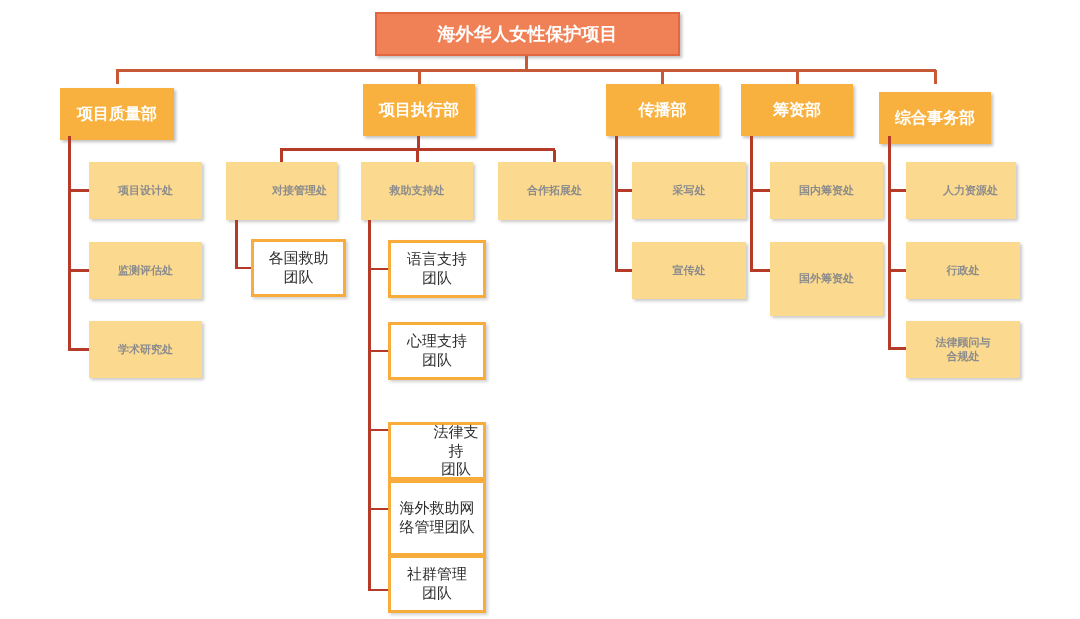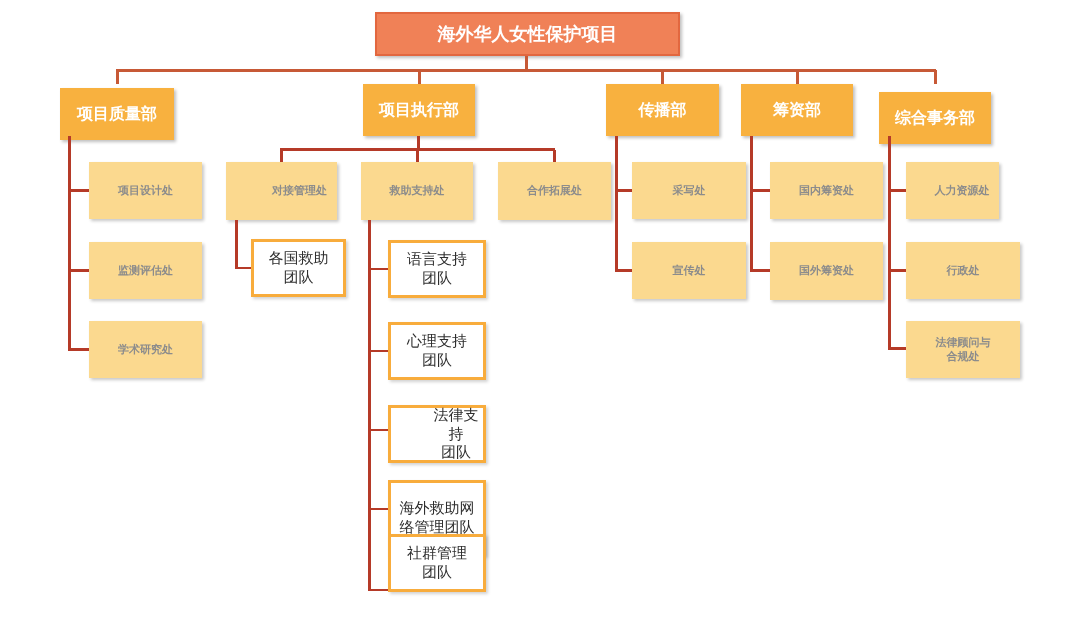--- a/index.html
+++ b/index.html
@@ -64,31 +64,31 @@
   
   #n0-0 { left: 89px;  top: 162px; width: 113px; height: 57px; }
   #n0-1 { left: 89px;  top: 242px; width: 113px; height: 57px; }
   #n0-2 { left: 89px;  top: 321px; width: 113px; height: 57px; }
   #n1-0 { left: 226px; top: 162px; width: 111px; height: 58px; padding-left: 36px; }
   #n1-1 { left: 361px; top: 162px; width: 112px; height: 58px; }
   #n1-2 { left: 498px; top: 162px; width: 113px; height: 58px; }
   #n2-0 { left: 632px; top: 162px; width: 114px; height: 57px; }
   #n2-1 { left: 632px; top: 242px; width: 114px; height: 57px; }
   #n3-0 { left: 770px; top: 162px; width: 113px; height: 57px; }
-  #n3-1 { left: 770px; top: 242px; width: 113px; height: 58px; }
-  #n4-0 { left: 906px; top: 162px; width: 93px; height: 57px; padding-left: 19px; }
+  #n3-1 { left: 770px; top: 242px; width: 113px; height: 74px; }
+  #n4-0 { left: 906px; top: 162px; width: 110px; height: 57px; padding-left: 19px; }
   #n4-1 { left: 906px; top: 242px; width: 114px; height: 57px; }
   #n4-2 { left: 906px; top: 321px; width: 114px; height: 57px; }
   
   #t0   { left: 251px; top: 239px; width: 95px; height: 58px; }
   #t1-0 { left: 388px; top: 240px; width: 98px; height: 58px; }
   #t1-1 { left: 388px; top: 322px; width: 98px; height: 58px; }
-  #t1-2 { left: 388px; top: 405px; width: 98px; height: 58px; padding-left: 38px; }
+  #t1-2 { left: 388px; top: 422px; width: 98px; height: 58px; padding-left: 38px; }
   #t1-3 { left: 388px; top: 480px; width: 98px; height: 76px; }
-  #t1-4 { left: 388px; top: 534px; width: 98px; height: 58px; }
+  #t1-4 { left: 388px; top: 555px; width: 98px; height: 58px; }
   
   .line { position: absolute; }
   .lt { background: var(--connector_top); }
   .lc { background: var(--connector); }
 </style>
 </head>
 <body>
 
 <div class="canvas">
 

